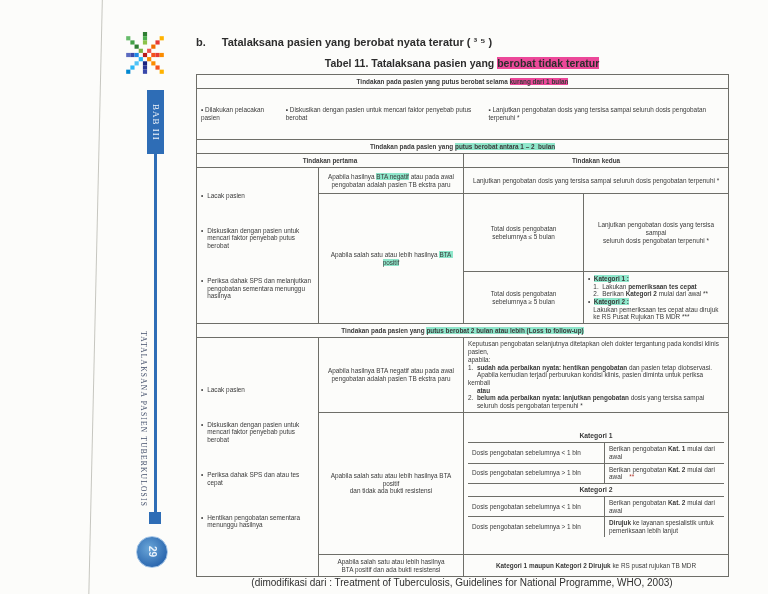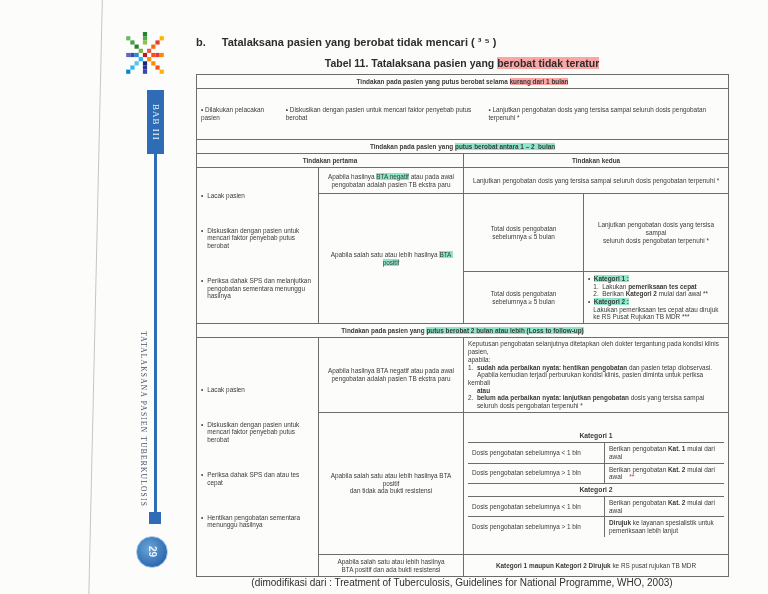--- a/index.html
+++ b/index.html
@@ -42,21 +42,21 @@
   .act-l{text-align:left;padding:3px 6px;}
   .kat-cell{text-align:left;padding:3px 6px;}
   .no-pad{padding:0;}
   .main .sub{border-collapse:collapse;width:100%;}
   .main .sub td{border:0;border-bottom:1px solid #6e6e68;}
   .main .sub tr:last-child td{border-bottom:0;}
   .main .sub .dose{border-right:1px solid #6e6e68;width:128px;}
   .main .sub .kath{text-align:center;font-weight:bold;font-size:6.8px;}
   .b{font-weight:bold;}
   .hl-g{background:#8fe7cb;}
-  .hl-y{background:#fca5a5;}
+  .hl-y{background:#ec4899;}
   .red{color:#b33a2f;}
   .caption{width:532px;text-align:center;font-weight:normal;font-size:10px;color:#2f2f2f;}
   .h14{height:14px;}.h26{height:26px;}.h30{height:30px;}.h52{height:52px;}.h22{height:22px;}
   .sub .h10{height:10px;}.sub .h16{height:16px;}
 </style>
 </head>
 <body>
 
 <div class="canvas">
 
@@ -101,21 +101,21 @@
   <div class="chapter-title">TATALAKSANA PASIEN TUBERKULOSIS</div>
   <div class="end-sq"></div>
   <div class="page-badge">
     <span>29</span>
   </div>
 
   <div class="content">
 
     <div class="heading">
       <span>b.</span>
-      <span>Tatalaksana pasien yang berobat tidak mencari ( ³ ⁵ )</span>
+      <span>Tatalaksana pasien yang berobat nyata teratur ( ³ ⁵ )</span>
     </div>
 
     <div class="tbl-title"><span>Tabel 11. Tatalaksana pasien yang </span><span class="hl-y">berobat tidak teratur</span></div>
 
     <table class="main">
       <colgroup>
           <col style="width:122px">
           <col style="width:145px">
           <col style="width:120px">
           <col style="width:145px">

